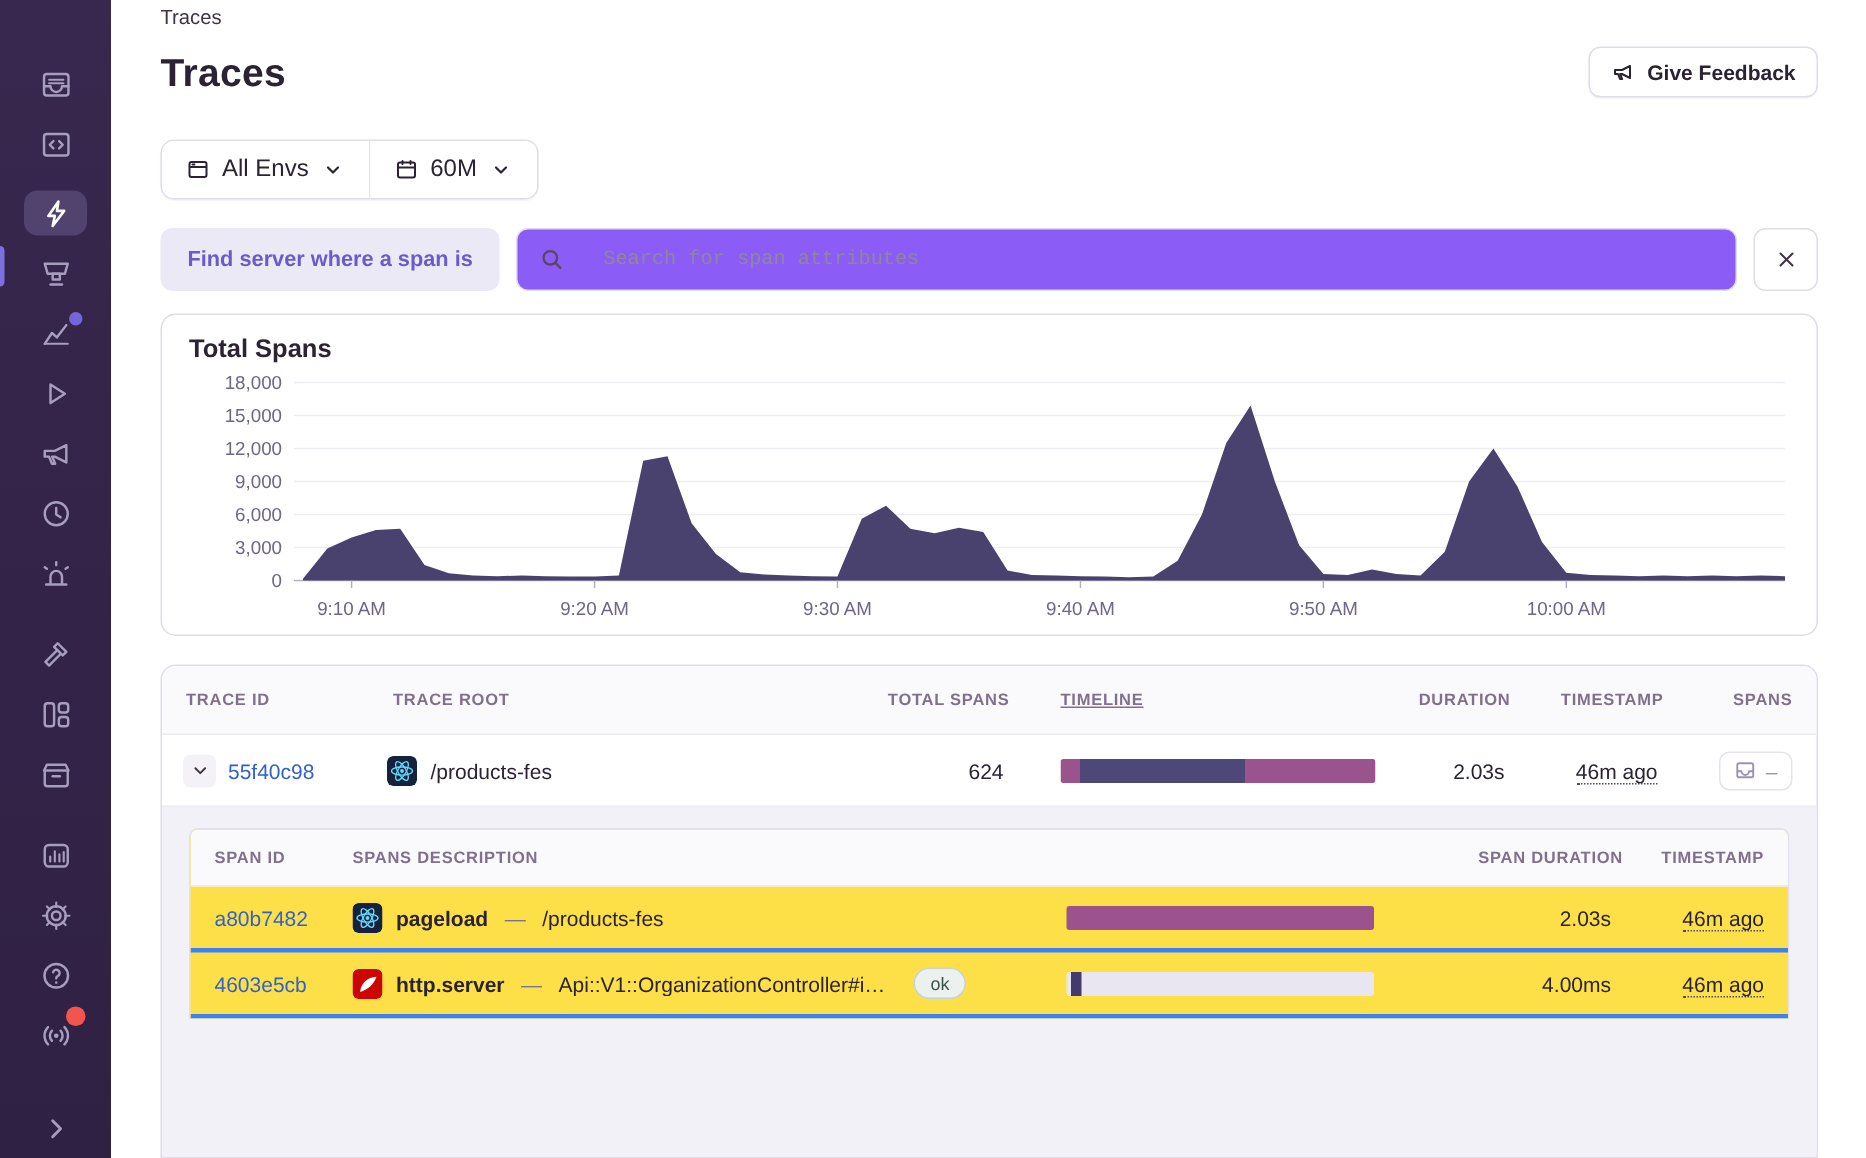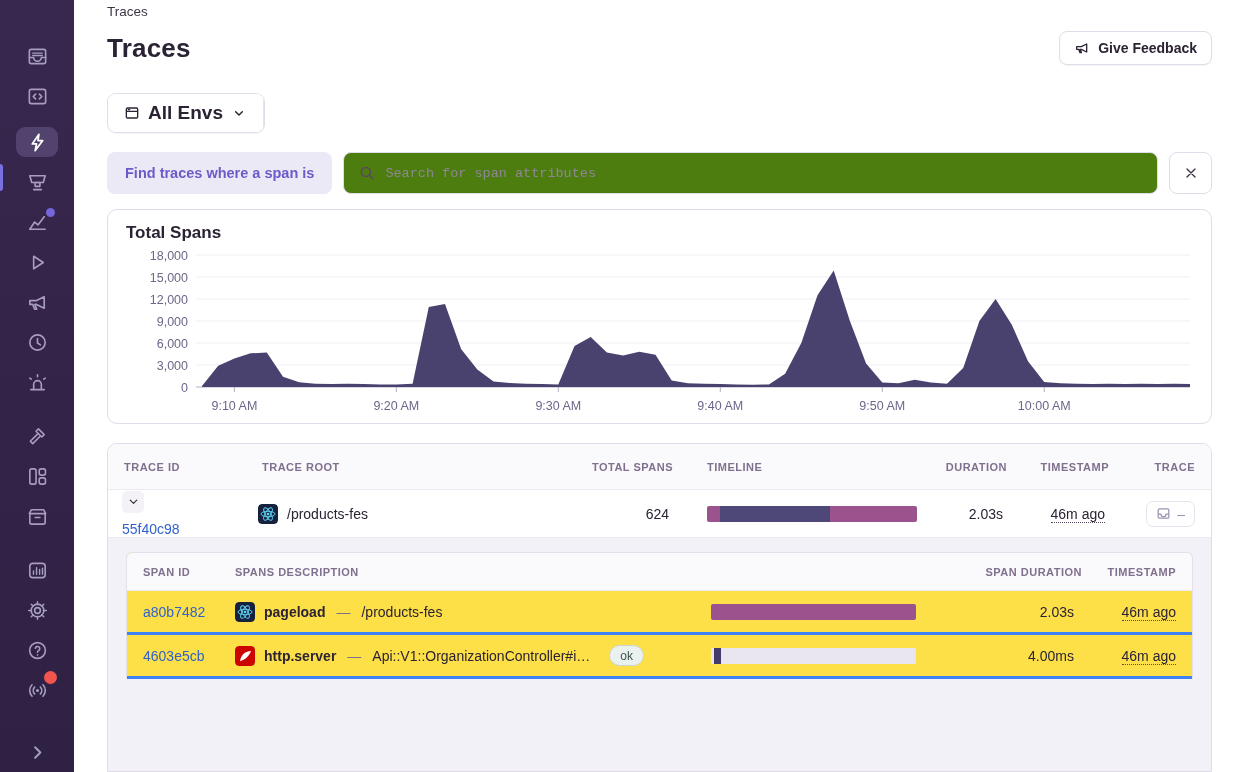--- a/index.html
+++ b/index.html
@@ -34,29 +34,29 @@
   .btn { display:inline-flex; align-items:center; gap:8px; background:#fff;
     border:1px solid #e0dce8; border-radius:8px; font-weight:700; font-size:14px;
     color:#2b2233; cursor:pointer; box-shadow:0 1px 1px rgba(43,34,51,.04); }
   .feedback-btn { height:34px; padding:0 14px; }
   .icon-16 { width:16px; height:16px; }
   .icon-18 { width:18px; height:18px; }
 
   .filter-row { margin-top:28px; }
   .filter-group { display:inline-flex; height:40px; background:#fff; border:1px solid #e0dce8;
     border-radius:9px; box-shadow:0 1px 1px rgba(43,34,51,.04); overflow:hidden; }
-  .filter-btn { display:flex; align-items:center; gap:8px; padding:0 16px; font-weight:700;
-    font-size:19px; color:#2b2233; cursor:pointer; background:#fff; border:none; }
+  .filter-btn { display:flex; align-items:center; gap:8px; padding:0 16px; font-weight:400;
+    font-size:16px; color:#2b2233; cursor:pointer; background:#fff; border:none; }
   .filter-divider { width:1px; background:#e7e3ee; margin:0; }
 
   .search-row { display:flex; align-items:stretch; gap:11px; margin-top:19px; }
   .scope-chip { display:flex; align-items:center; padding:0 18px; background:#ece9f6;
     border-radius:8px; color:#6a5bc8; font-weight:700; font-size:14.5px; height:42px; }
-  .search-box { flex:1; display:flex; align-items:center; gap:9px; height:42px;
-    border:1px solid #e0dce8; border-radius:8px; background:#4d7c0f; padding:0 14px; }
+  .search-box { flex:1; display:flex; align-items:center; gap:25px; height:42px;
+    border:1px solid #e0dce8; border-radius:8px; background:#8b5cf6; padding:0 14px; }
   .search-box input { border:none; outline:none; flex:1; font-family:"Liberation Mono", monospace;
     font-size:13.5px; color:#2b2233; background:transparent; }
   .search-box input::placeholder { color:#8f8799; }
   .close-btn { width:43px; height:42px; display:flex; align-items:center; justify-content:center;
     border:1px solid #e0dce8; border-radius:8px; background:#fff; cursor:pointer; color:#3e3446; }
   .add-btn { margin-top:8px; height:36px; padding:0 14px; align-self:flex-start; }
 
   
   .card { background:#fff; border:1px solid #e0dce8; border-radius:10px; }
   .chart-card { margin-top:15px; padding:13px 16px 6px 18px; }
@@ -66,24 +66,24 @@
 
   
   .table-card { margin-top:19px; border-radius:10px 10px 0 0; overflow:hidden; flex:1; }
   .t-grid { display:grid; grid-template-columns:150px 1fr 115px 246px 88px 102px 98px; align-items:center; }
   .t-head { background:#faf9fb; border-bottom:1px solid #eceaf1; height:46px;
     font-size:11px; font-weight:700; letter-spacing:.5px; color:#80708f; }
   .t-head > div { padding:0 4px; }
   .h-right { text-align:right; }
   .pad-l { padding-left:16px !important; }
   .pad-r { padding-right:16px !important; }
-  .tl-pad { padding-left:30px !important; }
+  .tl-pad { padding-left:30px !important;text-decoration:underline; }
   .t-row { height:48px; border-bottom:1px solid #eceaf1; font-size:14px; }
   .cell-right { text-align:right; padding:0 8px 0 4px; }
-  .trace-id-cell { display:flex; gap:8px; padding-left:14px;flex-direction:column; }
+  .trace-id-cell { display:flex; align-items:center; gap:8px; padding-left:14px; }
   .expander { width:22px; height:22px; border-radius:5px; background:#f4f2f7; display:flex;
     align-items:center; justify-content:center; color:#3e3446; cursor:pointer; flex:0 0 22px; }
   a.id-link { color:#3162cc; text-decoration:none; cursor:pointer; }
   .root-cell { display:flex; align-items:center; gap:9px; }
   .plat-icon { width:20px; height:20px; border-radius:4px; flex:0 0 20px; }
   .timeline-cell { padding-left:30px; }
   .timeline-bar { display:flex; width:210px; height:16px; border-radius:2px; overflow:hidden; }
   .ts-link { border-bottom:1.5px dotted #57475f; cursor:pointer; }
   .issues-cell { display:flex; justify-content:flex-end; padding-right:16px; }
   .issues-pill { display:inline-flex; align-items:center; gap:6px; border:1px solid #e7e3ee;
@@ -260,26 +260,36 @@
             <rect x="3.5" y="4.5" width="17" height="15" rx="2"></rect>
               <path d="M3.5 9.5h17"></path>
               <path d="M6.5 7h2" stroke-linecap="round"></path>
           </svg>
           <span>All Envs</span>
           <svg class="icon-16" viewBox="0 0 24 24" fill="none" stroke="#2b2233" stroke-width="2.2" stroke-linecap="round" stroke-linejoin="round">
               <path d="M7 10l5 5 5-5"></path>
             </svg>
         </button>
         <div class="filter-divider"></div>
+        <button class="filter-btn">
+          <svg class="icon-16" viewBox="0 0 24 24" fill="none" stroke="#2b2233" stroke-width="2" stroke-linecap="round" stroke-linejoin="round">
+            <rect x="3.5" y="5" width="17" height="15" rx="2"></rect>
+              <path d="M8 3.5v3M16 3.5v3M3.5 10h17"></path>
+          </svg>
+          <span>60M</span>
+          <svg class="icon-16" viewBox="0 0 24 24" fill="none" stroke="#2b2233" stroke-width="2.2" stroke-linecap="round" stroke-linejoin="round">
+              <path d="M7 10l5 5 5-5"></path>
+            </svg>
+        </button>
       </div>
     </div>
 
     <div class="search-row">
       <div class="scope-chip">
-        <span>Find traces where a span is</span>
+        <span>Find server where a span is</span>
       </div>
       <div class="search-box">
         <svg class="icon-18" viewBox="0 0 24 24" fill="none" stroke="#57475f" stroke-width="2" stroke-linecap="round">
           <circle cx="10.5" cy="10.5" r="6"></circle>
             <path d="M15 15l4.5 4.5"></path>
         </svg>
         <input type="text" value="" placeholder="Search for span attributes" style="">
       </div>
       <button class="close-btn">
         <svg class="icon-16" viewBox="0 0 24 24" fill="none" stroke="#3e3446" stroke-width="2" stroke-linecap="round">
@@ -323,21 +333,21 @@
     </section>
 
     <section class="card table-card">
       <div class="t-grid t-head">
         <div class="pad-l">TRACE ID</div>
         <div>TRACE ROOT</div>
         <div class="h-right">TOTAL SPANS</div>
         <div class="tl-pad">TIMELINE</div>
         <div class="h-right">DURATION</div>
         <div class="h-right">TIMESTAMP</div>
-        <div class="h-right pad-r">TRACE</div>
+        <div class="h-right pad-r">SPANS</div>
       </div>
 
       <div class="t-grid t-row">
         <div class="trace-id-cell">
           <span class="expander">
             <svg width="13" height="13" viewBox="0 0 24 24" fill="none" stroke="currentColor" stroke-width="2.4" stroke-linecap="round" stroke-linejoin="round">
                 <path d="M6 9.5l6 6 6-6"></path>
               </svg>
           </span>
           <a class="id-link">55f40c98</a>

